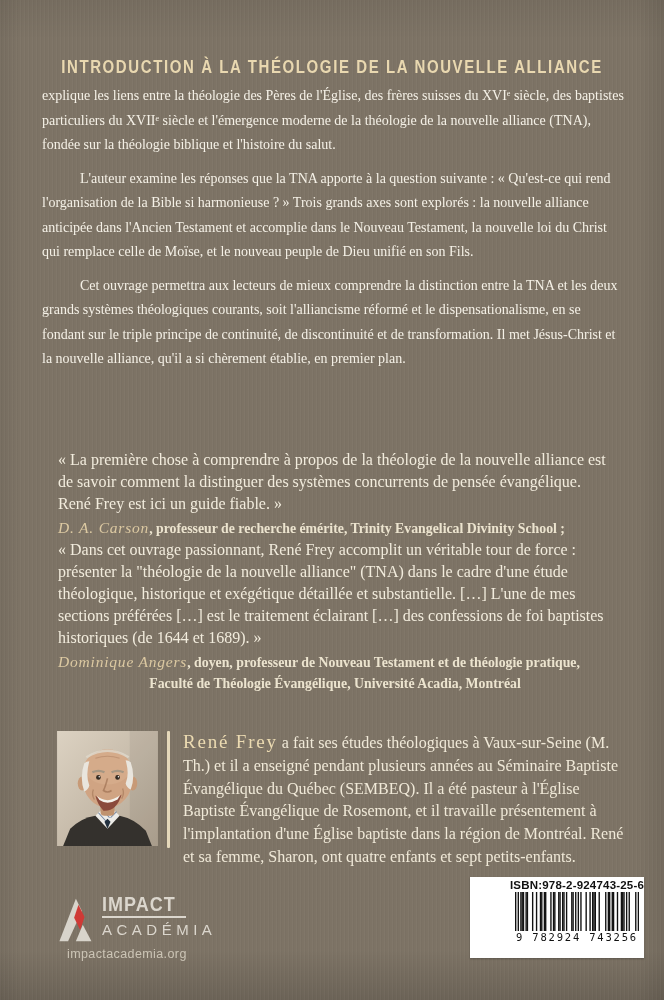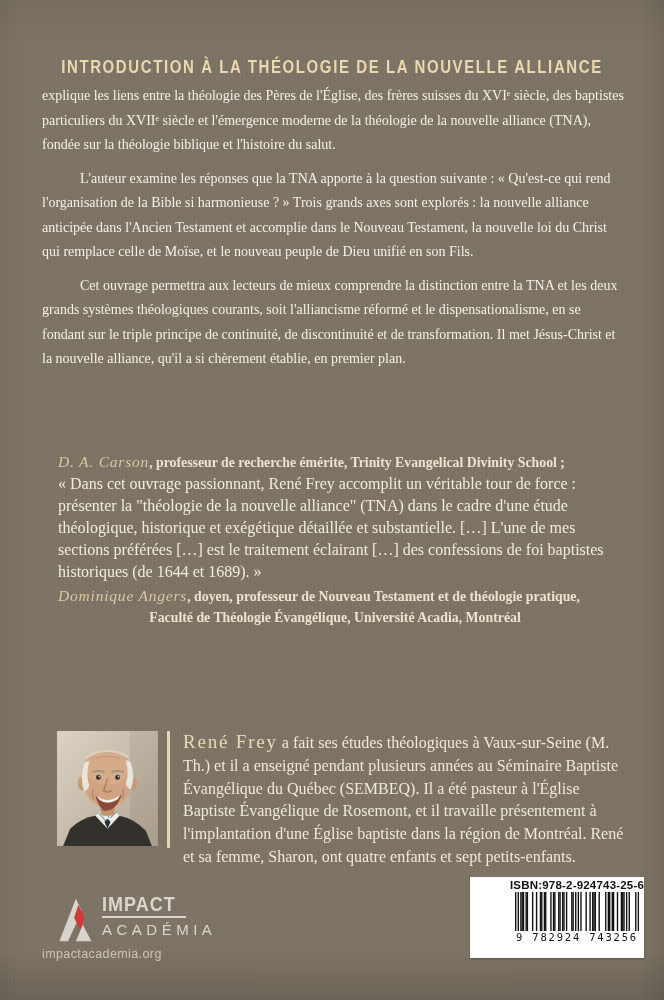--- a/index.html
+++ b/index.html
@@ -59,21 +59,21 @@
     font-family:"Liberation Sans", sans-serif;font-weight:bold;
     font-size:18px;letter-spacing:1px;color:#dbd6cd;line-height:18px;
     transform:scaleY(1.1);transform-origin:top left;
   }
   .publisher-rule{width:84px;height:2px;background:#dbd6cd;margin:4px 0 3px 0;}
   .publisher-sub{
     font-family:"Liberation Sans", sans-serif;
     font-size:15px;letter-spacing:4.5px;color:#dbd6cd;
   }
   .website{
-    position:absolute;left:42px;top:947px;
+    position:absolute;left:67px;top:947px;
     font-family:"Liberation Sans", sans-serif;
     font-size:12.5px;letter-spacing:0.4px;color:#ccc5b6;text-align:right;
   }
 
   .barcode-box{
     position:absolute;left:470px;top:877px;width:134px;height:81px;
     background:#ffffff;display:flex;flex-direction:column;align-items:center;
     box-shadow:0 1px 2px rgba(0,0,0,0.25);
     padding-left:40px;
   }
@@ -96,20 +96,21 @@
   <h1 class="title">INTRODUCTION À LA THÉOLOGIE DE LA NOUVELLE ALLIANCE</h1>
 
   <div class="body-copy">
     <p>explique les liens entre la théologie des Pères de l'Église, des frères suisses du XVIᵉ siècle, des baptistes particuliers du XVIIᵉ siècle et l'émergence moderne de la théologie de la nouvelle alliance (TNA), fondée sur la théologie biblique et l'histoire du salut.</p>
     <p class="indent">L'auteur examine les réponses que la TNA apporte à la question suivante : « Qu'est-ce qui rend l'organisation de la Bible si harmonieuse ? » Trois grands axes sont explorés : la nouvelle alliance anticipée dans l'Ancien Testament et accomplie dans le Nouveau Testament, la nouvelle loi du Christ qui remplace celle de Moïse, et le nouveau peuple de Dieu unifié en son Fils.</p>
     <p class="indent">Cet ouvrage permettra aux lecteurs de mieux comprendre la distinction entre la TNA et les deux grands systèmes théologiques courants, soit l'alliancisme réformé et le dispensationalisme, en se fondant sur le triple principe de continuité, de discontinuité et de transformation. Il met Jésus-Christ et la nouvelle alliance, qu'il a si chèrement établie, en premier plan.</p>
   </div>
 
   <div class="endorsements">
     <div class="endorsement">
+      <p class="quote">« La première chose à comprendre à propos de la théologie de la nouvelle alliance est de savoir comment la distinguer des systèmes concurrents de pensée évangélique. René Frey est ici un guide fiable. »</p>
       <p class="attribution"><span class="att-name">D. A. Carson</span><span>, professeur de recherche émérite, Trinity Evangelical Divinity School ;</span></p>
     </div>
     <div class="endorsement">
       <p class="quote">« Dans cet ouvrage passionnant, René Frey accomplit un véritable tour de force : présenter la "théologie de la nouvelle alliance" (TNA) dans le cadre d'une étude théologique, historique et exégétique détaillée et substantielle. […] L'une de mes sections préférées […] est le traitement éclairant […] des confessions de foi baptistes historiques (de 1644 et 1689). »</p>
       <p class="attribution"><span class="att-name">Dominique Angers</span><span>, doyen, professeur de Nouveau Testament et de théologie pratique,</span></p>
       <p class="attribution-center">Faculté de Théologie Évangélique, Université Acadia, Montréal</p>
     </div>
   </div>
 
   <div class="bio">

